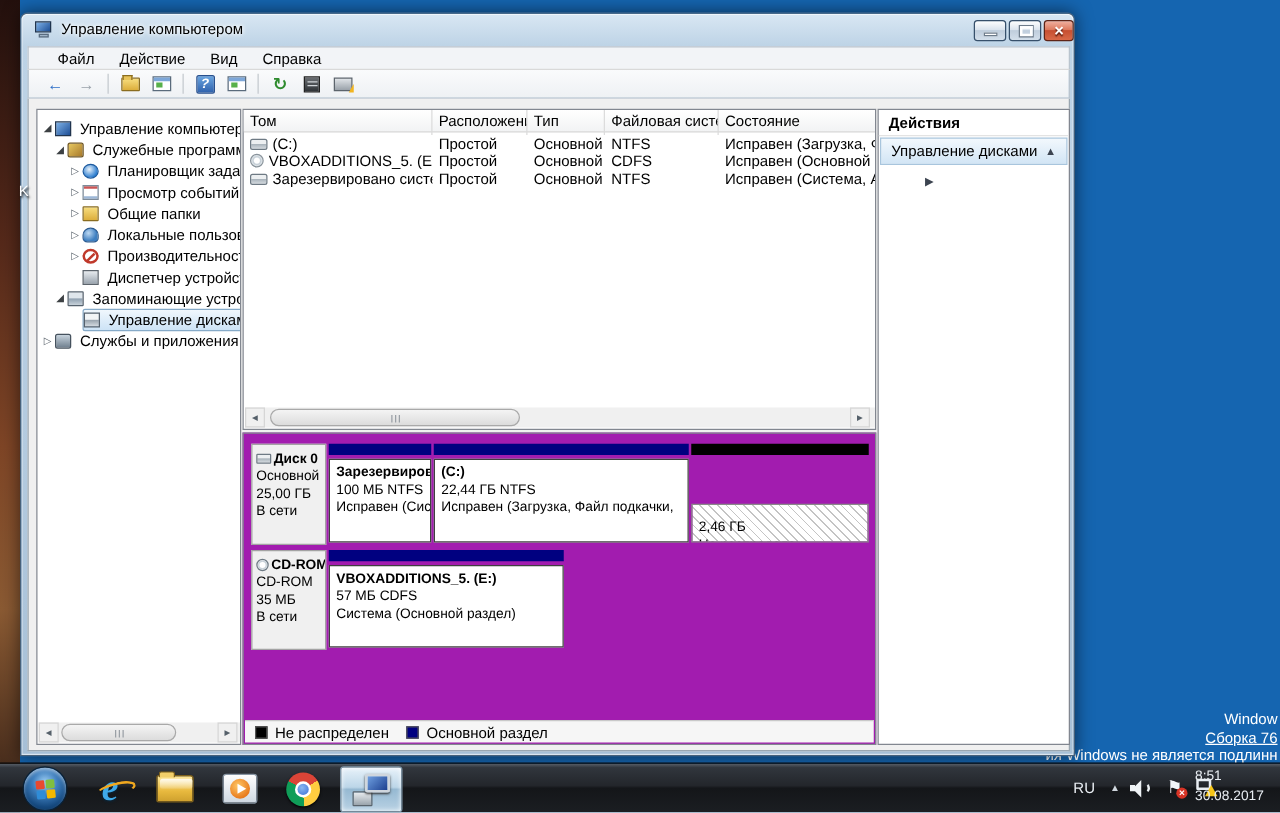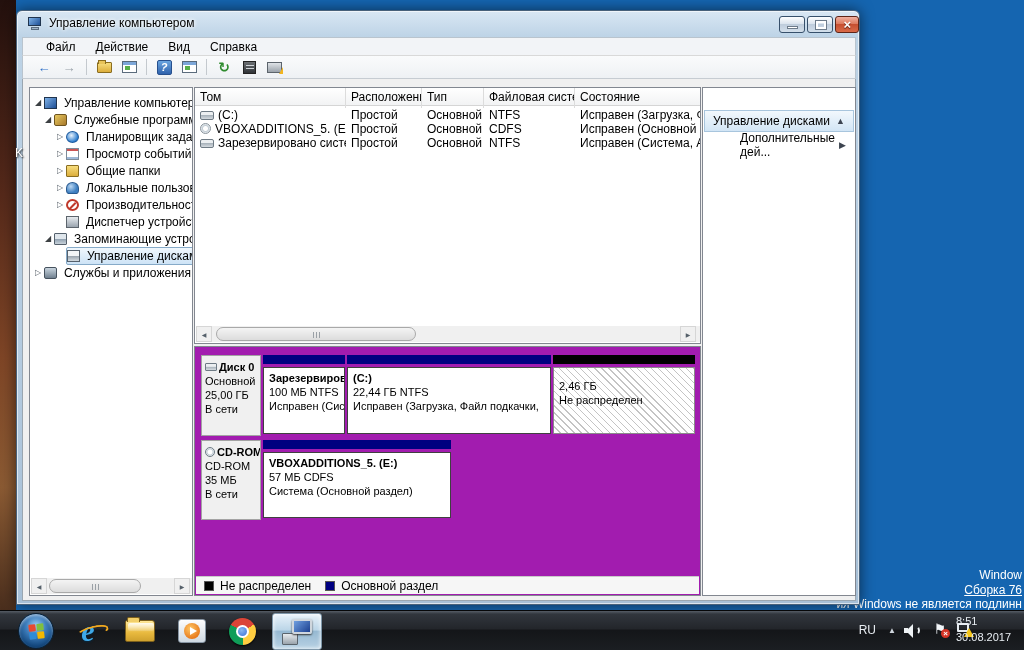--- a/index.html
+++ b/index.html
@@ -107,21 +107,21 @@
   .diskrow { position:absolute; left:6px; width:494px; }
   .dlabel { position:absolute; left:0; top:0; width:60px; height:100%; background:#f0f0f0; border:1px solid #a3a3a3; padding:4px 3px; font-size:11px; line-height:14px; overflow:hidden; white-space:nowrap; }
   .dname { font-weight:bold; display:flex; align-items:center; gap:2px; }
   .dicon { display:inline-block; width:12px; height:8px; flex:none; background:linear-gradient(180deg,#eceff1 40%,#aab4bc 50%,#d5dbe0); border:1px solid #6e7a84; border-radius:1px; }
   .dicon.cd { width:10px; height:10px; border-radius:50%; background:radial-gradient(circle at 50% 50%,#fff 0 2px,#c3cdd5 3px,#e8edf0 70%); }
   .part { position:absolute; top:0; height:100%; }
   .part-bar { position:absolute; left:0; top:0; width:100%; height:9px; background:#000080; }
   .part.unalloc .part-bar { background:#000; }
   .part-box { position:absolute; left:0; top:12px; right:0; bottom:2px; background:#fff; border:1px solid #404040; padding:3px 5px; overflow:hidden; }
   .part.unalloc .part-box { border-color:#8a8a8a;
-    background:repeating-linear-gradient(45deg,#ffffff 0px,#ffffff 4px,#c4c4c4 4px,#c4c4c4 5px); }
+    background:repeating-linear-gradient(45deg,#ffffff 0px,#ffffff 4px,#c4c4c4 4px,#c4c4c4 5px);margin-top:36px; }
   .pline { font-size:11px; line-height:14px; white-space:nowrap; }
   .pline.t { font-weight:bold; }
   .legendbar { position:absolute; left:1px; right:1px; bottom:1px; height:18px; background:#f6f6f6; border-top:1px solid #c9c9c9;
     display:flex; align-items:center; gap:6px; padding-left:8px; font-size:12px; }
   .lsq { width:10px; height:10px; display:inline-block; border:1px solid #555; }
 
   
   .act-header { position:absolute; left:0; top:0; width:100%; height:21px; font-weight:bold; padding:3px 8px; border-bottom:1px solid #e3e3e3; }
   .act-group { position:absolute; left:1px; right:1px; top:22px; height:22px; display:flex; align-items:center; justify-content:space-between;
     padding:0 8px; background:linear-gradient(180deg,#f2f8fd,#d2e5f5); border:1px solid #a8c5dd; }
@@ -396,26 +396,26 @@
 
         <div class="legendbar">
           <span class="lsq" style="background:#000000;"></span>
           <span>Не распределен</span>
           <span class="lsq" style="background:#000080;margin-left:8px;"></span>
           <span>Основной раздел</span>
         </div>
       </div>
 
       <div class="pane" id="actions-pane">
+        <div class="act-header">Действия</div>
         <div class="act-group">
           <span>Управление дисками</span>
           <span class="act-arrow">▲</span>
         </div>
         <div class="act-item">
-          <span>Дополнительные дей...</span>
           <span class="act-arrow">▶</span>
         </div>
       </div>
 
     </div>
   </div>
 
   <div id="taskbar">
     <div class="orb">
       <div class="flag">

